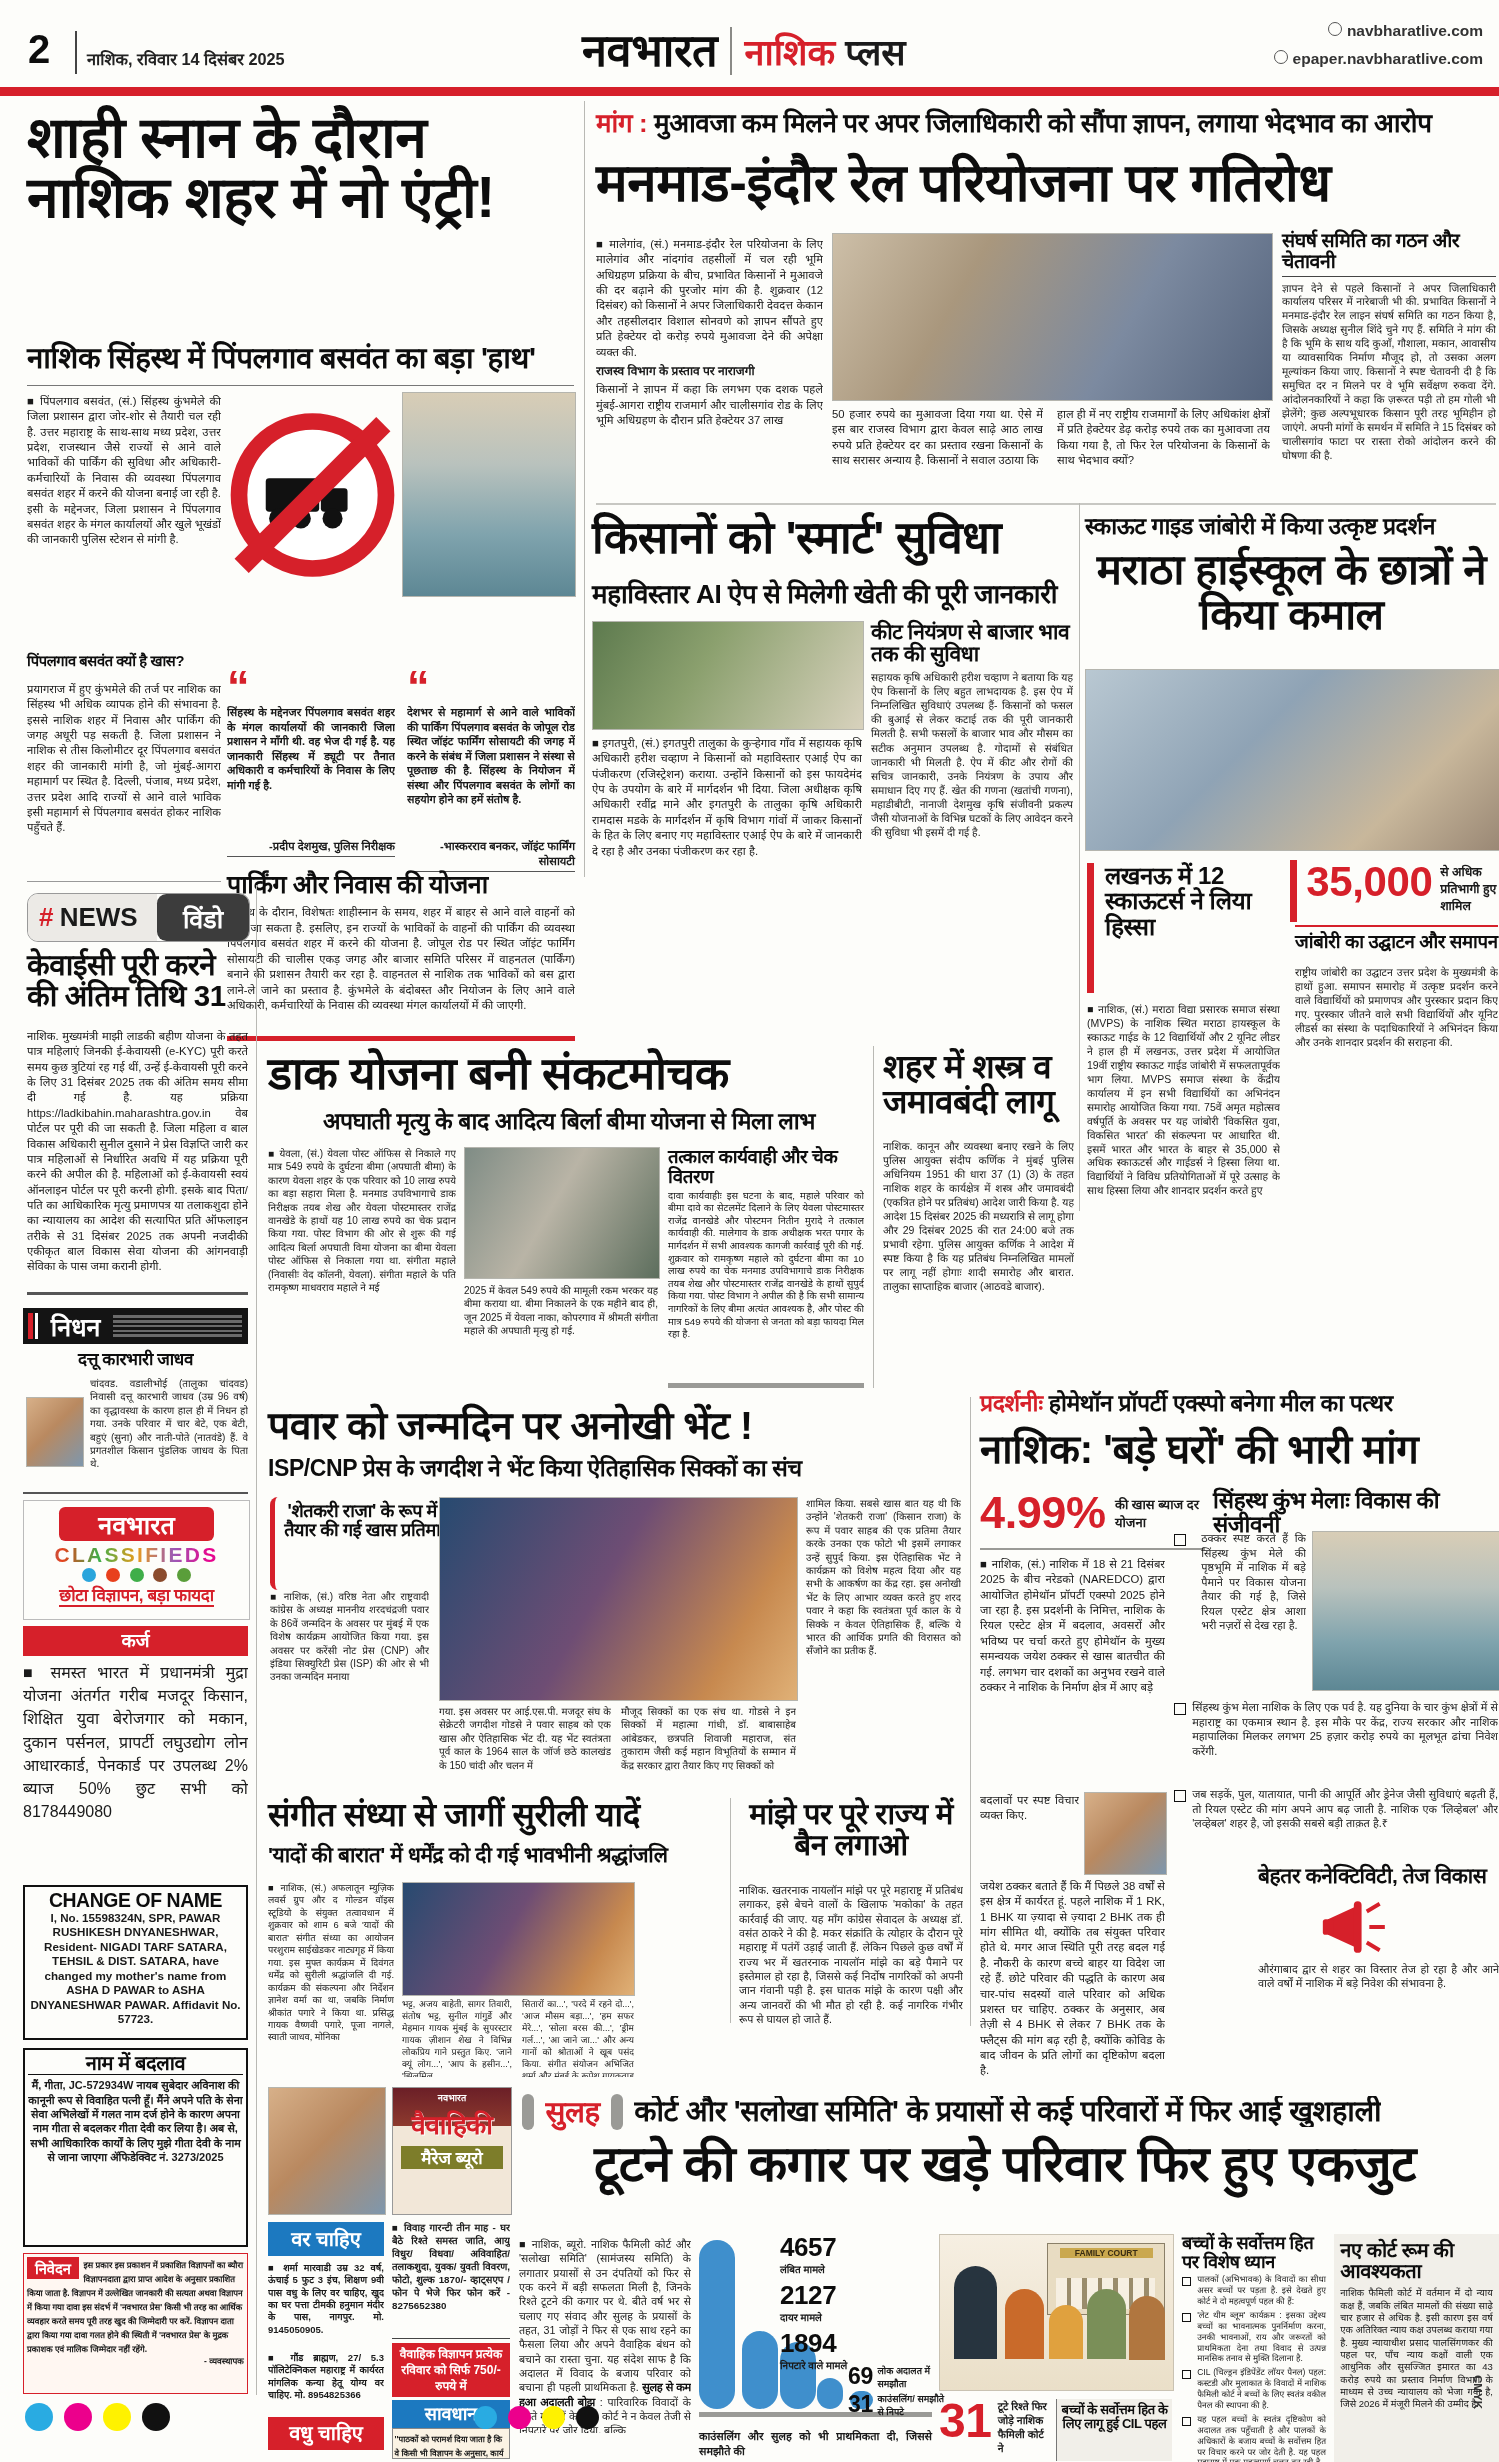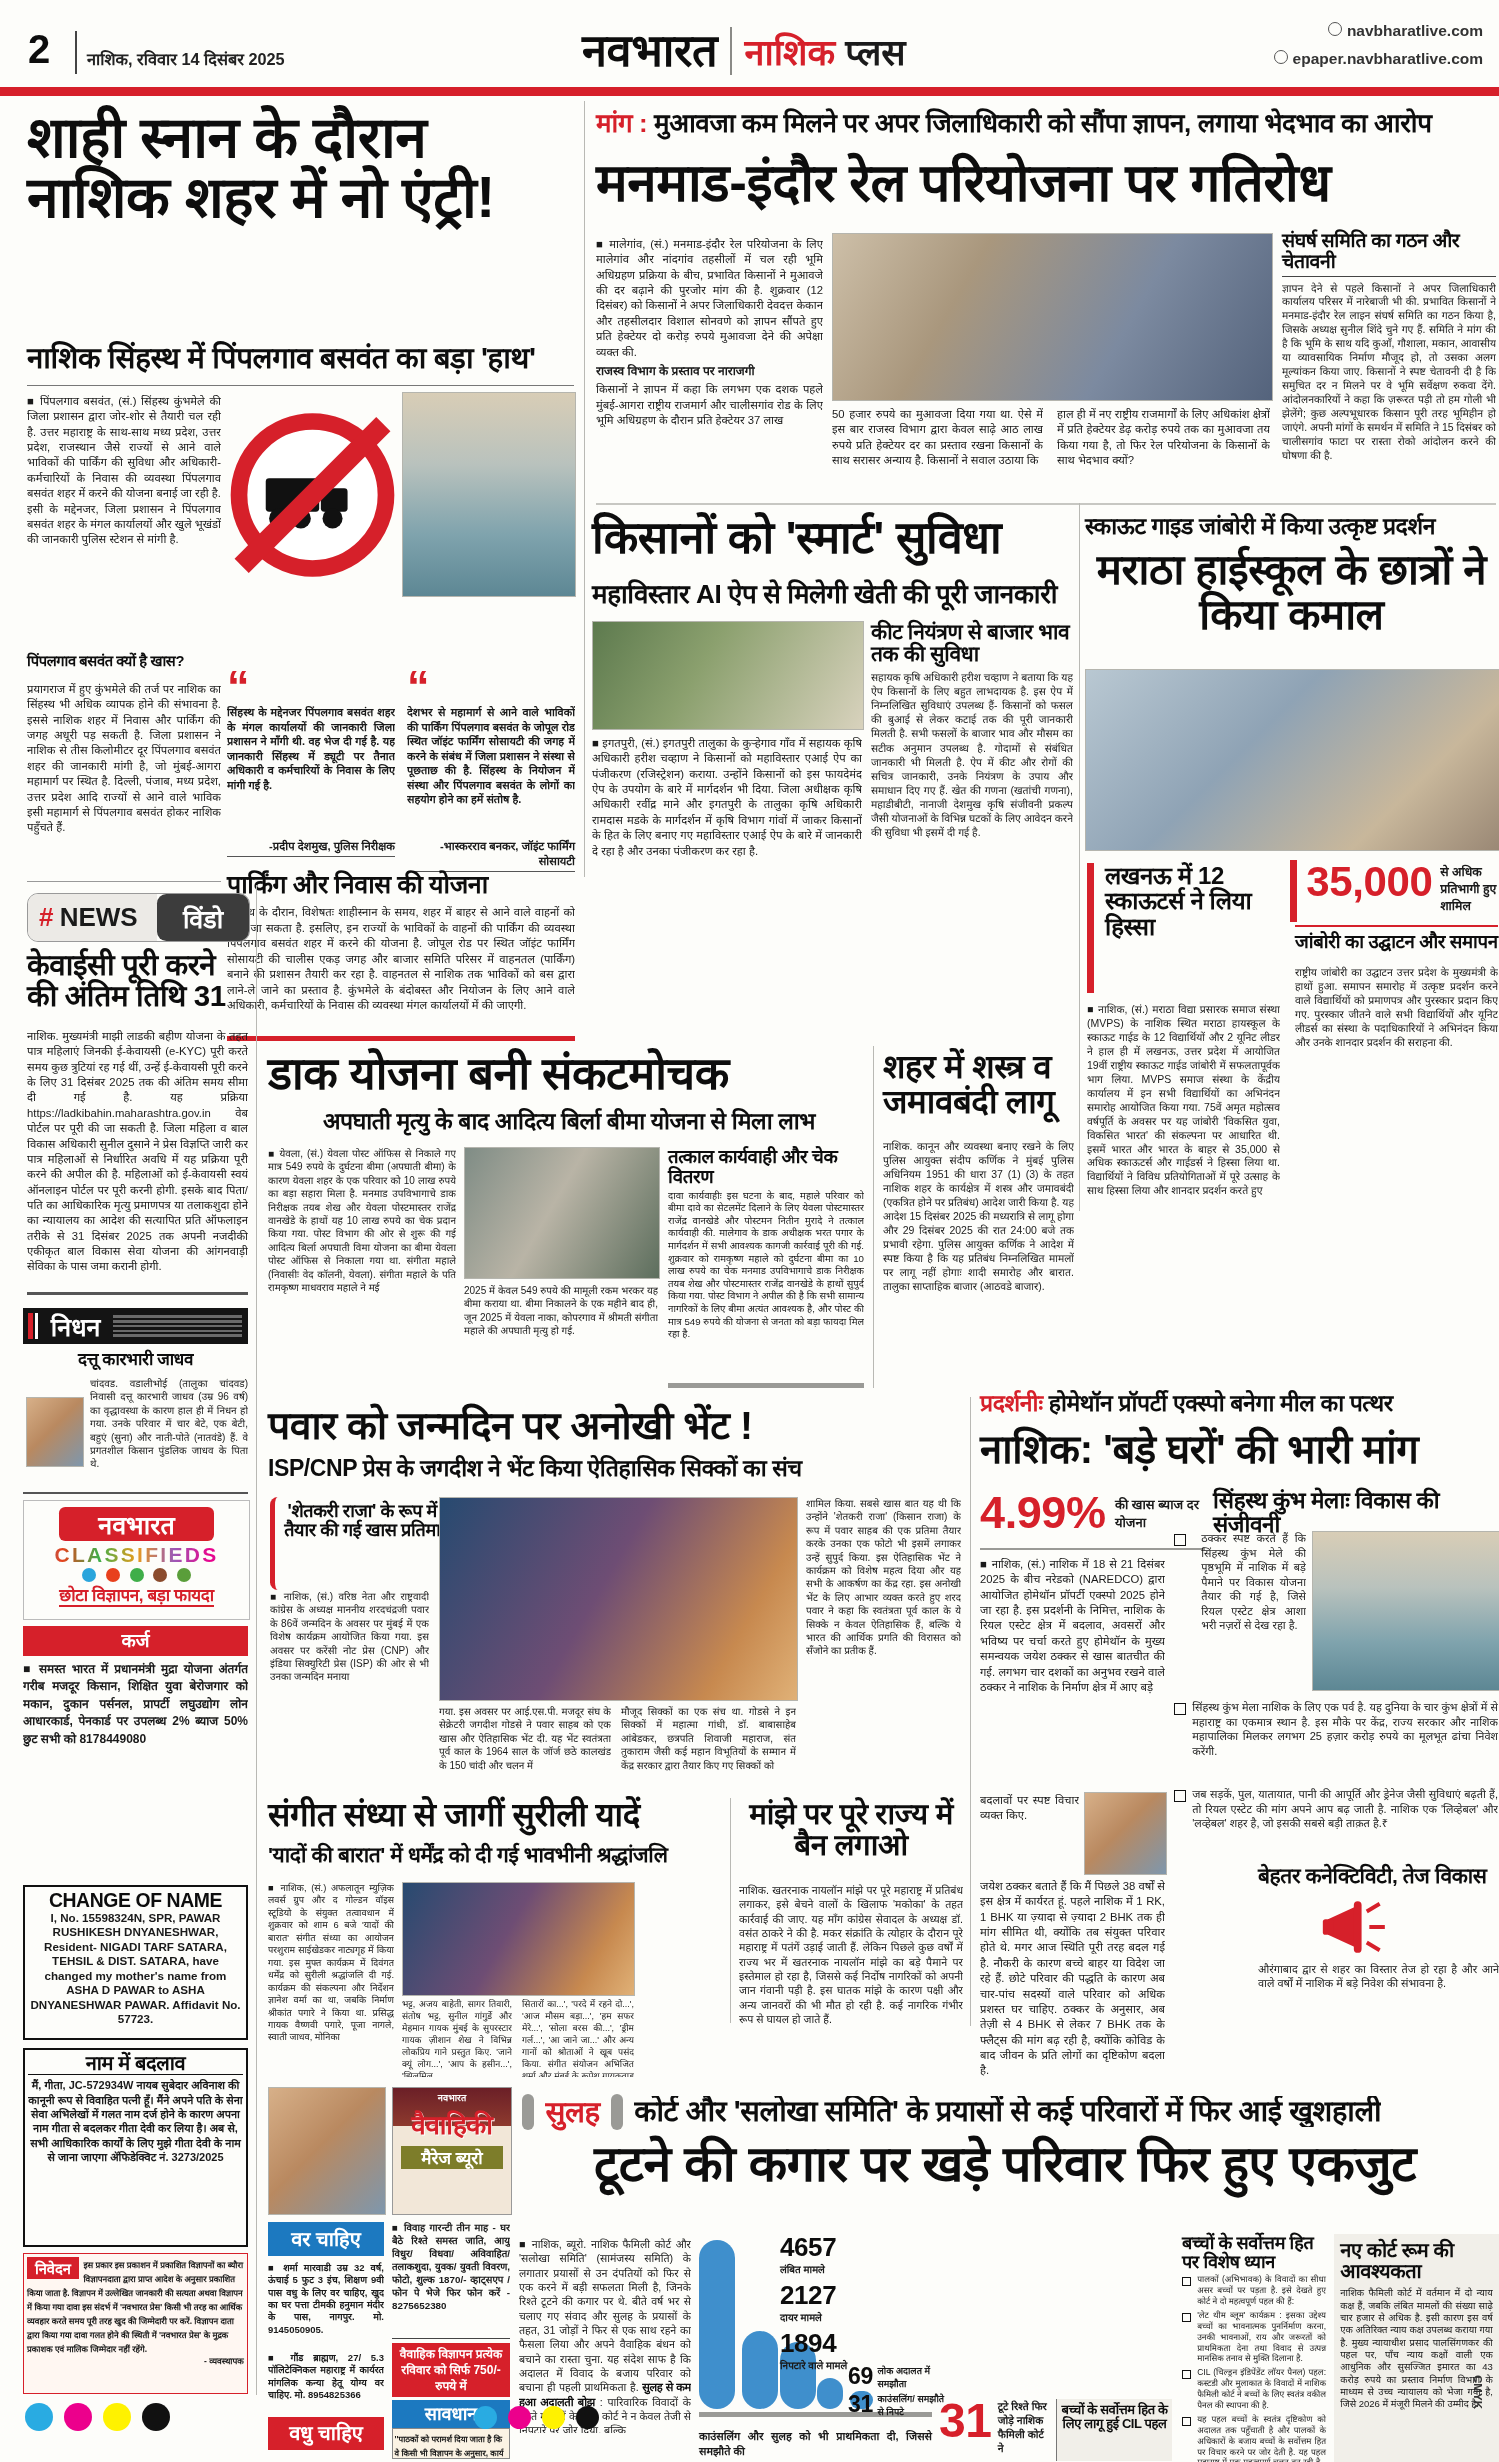--- a/index.html
+++ b/index.html
@@ -237,21 +237,21 @@
     <div style="margin-top:1.6px;">
       <span class="dot" style="width:14px;height:14px;background:#2aa5dc;margin-right:6.2px;"></span>
       <span class="dot" style="width:14px;height:14px;background:#e8401c;margin-right:6.2px;"></span>
       <span class="dot" style="width:14px;height:14px;background:#3fae49;margin-right:6.2px;"></span>
       <span class="dot" style="width:14px;height:14px;background:#8a4b2d;margin-right:6.2px;"></span>
       <span class="dot" style="width:14px;height:14px;background:#5a9e3a;margin-right:0;"></span>
     </div>
     <div class="hd red" style="font-size:17px;margin-top:1.6px;border-bottom:2.3px solid #d6202a;display:inline-block;">छोटा विज्ञापन, बड़ा फायदा</div>
   </div>
   <div class="abs tag-red" style="left:23px;top:1626px;width:225px;height:29.5px;font-size:18.6px;line-height:29.5px;">कर्ज</div>
-  <div class="abs jt ovh" style="left:23px;top:1661px;width:225px;height:217px;font-size:12px;line-height:1.45;font-weight:700;">■ समस्त भारत में प्रधानमंत्री मुद्रा योजना अंतर्गत गरीब मजदूर किसान, शिक्षित युवा बेरोजगार को मकान, दुकान पर्सनल, प्रापर्टी लघुउद्योग लोन आधारकार्ड, पेनकार्ड पर उपलब्ध 2% ब्याज 50% छुट सभी को 8178449080</div>
+  <div class="abs jt ovh" style="left:23px;top:1661px;width:225px;height:217px;font-size:16px;line-height:1.45;font-weight:400;">■ समस्त भारत में प्रधानमंत्री मुद्रा योजना अंतर्गत गरीब मजदूर किसान, शिक्षित युवा बेरोजगार को मकान, दुकान पर्सनल, प्रापर्टी लघुउद्योग लोन आधारकार्ड, पेनकार्ड पर उपलब्ध 2% ब्याज 50% छुट सभी को 8178449080</div>
 
   <div class="abs boxed" style="left:23px;top:1885px;width:225px;height:155px;text-align:center;padding:3.1px;box-sizing:border-box;">
     <div class="hd" style="font-size:19.4px;">CHANGE OF NAME</div>
     <div style="font-size:11.6px;font-weight:700;line-height:1.25;">I, No. 15598324N, SPR, PAWAR RUSHIKESH DNYANESHWAR, Resident- NIGADI TARF SATARA, TEHSIL &amp; DIST. SATARA, have changed my mother's name from ASHA D PAWAR to ASHA DNYANESHWAR PAWAR. Affidavit No. 57723.</div>
   </div>
   <div class="abs boxed" style="left:23px;top:2048px;width:225px;height:199px;text-align:center;padding:3.1px;box-sizing:border-box;">
     <div class="hd" style="font-size:20px;border-bottom:1.6px solid #111;margin-bottom:3.1px;">नाम में बदलाव</div>
     <div style="font-size:11px;font-weight:600;line-height:1.3;">मैं, गीता, JC-572934W नायब सुबेदार अविनाश की कानूनी रूप से विवाहित पत्नी हूँ। मैंने अपने पति के सेना सेवा अभिलेखों में गलत नाम दर्ज होने के कारण अपना नाम गीता से बदलकर गीता देवी कर लिया है। अब से, सभी आधिकारिक कार्यों के लिए मुझे गीता देवी के नाम से जाना जाएगा ॲफिडेक्विट नं. 3273/2025</div>
   </div>
   <div class="abs" style="left:23px;top:2253px;width:225px;height:141px;border:1.6px solid #d6202a;background:#fff7f2;padding:3.1px;box-sizing:border-box;">
@@ -317,20 +317,31 @@
     <div class="abs" style="left:149px;top:130px;width:101px;display:flex;gap:4.7px;">
       <span class="hd" style="font-size:23px;">69</span>
       <span style="font-size:9.3px;font-weight:900;">लोक अदालत में समझौता</span>
     </div>
     <div class="abs" style="left:149px;top:158px;width:101px;display:flex;gap:4.7px;">
       <span class="hd" style="font-size:23px;">31</span>
       <span style="font-size:9.3px;font-weight:900;">काउंसलिंग/ समझौते से निपटे</span>
     </div>
   </div>
 
+  <div class="abs" style="left:939px;top:2234px;width:233px;height:155px;background:linear-gradient(180deg,#f6efe2 0%,#eadfc8 100%);border:0.8px solid #c9c2b2;">
+    <div style="position:absolute;right:7.8px;top:7.8px;width:116px;height:70px;background:#e8dcc2;border:1.6px solid #8a7f68;">
+      <div style="margin:4.7px auto 0;width:93px;background:#caa84e;color:#3a2d12;font-size:8.5px;font-weight:900;text-align:center;">FAMILY COURT</div>
+      <div style="position:absolute;left:7.8px;bottom:4.7px;width:99px;height:31px;background:repeating-linear-gradient(90deg,#f6efe2 0 11px,#9a8c6c 11px 15.5px);"></div>
+    </div>
+    <span style="position:absolute;left:14px;top:31px;width:43px;height:93px;background:#27343f;border-radius:22px 22px 0 0;"></span>
+    <span style="position:absolute;left:65px;top:54px;width:39px;height:70px;background:#c96a2a;border-radius:19.4px 19.4px 0 0;"></span>
+    <span style="position:absolute;left:109px;top:70px;width:34px;height:54px;background:#e0a13e;border-radius:17px 17px 0 0;"></span>
+    <span style="position:absolute;left:147px;top:54px;width:39px;height:70px;background:#7a8f58;border-radius:19.4px 19.4px 0 0;"></span>
+    <span style="position:absolute;left:189px;top:61px;width:36px;height:64px;background:#b0763f;border-radius:18px 18px 0 0;"></span>
+  </div>
   <div class="abs" style="left:939px;top:2399px;width:109px;">
     <span class="hd red" style="font-size:48px;float:left;margin-right:6.2px;line-height:0.9;">31</span>
     <span style="font-size:10.5px;font-weight:900;">टूटे रिश्ते फिर जोड़े नाशिक फैमिली कोर्ट ने</span>
   </div>
   <div class="abs graybox hd" style="left:1056px;top:2399px;width:116px;height:62px;font-size:13px;text-align:center;padding:4px;box-sizing:border-box;border-left:1.6px solid #777;">बच्चों के सर्वोत्तम हित के लिए लागू हुई CIL पहल</div>
 
   <div class="abs" style="left:1182px;top:2234px;width:144px;">
     <div class="hd" style="font-size:18px;margin-bottom:2px;">बच्चों के सर्वोत्तम हित पर विशेष ध्यान</div>
     <div style="display:flex;margin-bottom:3.1px;">
         <span class="bullet-sq" style="width:7px;height:7px;border-width:1.6px;"></span>

